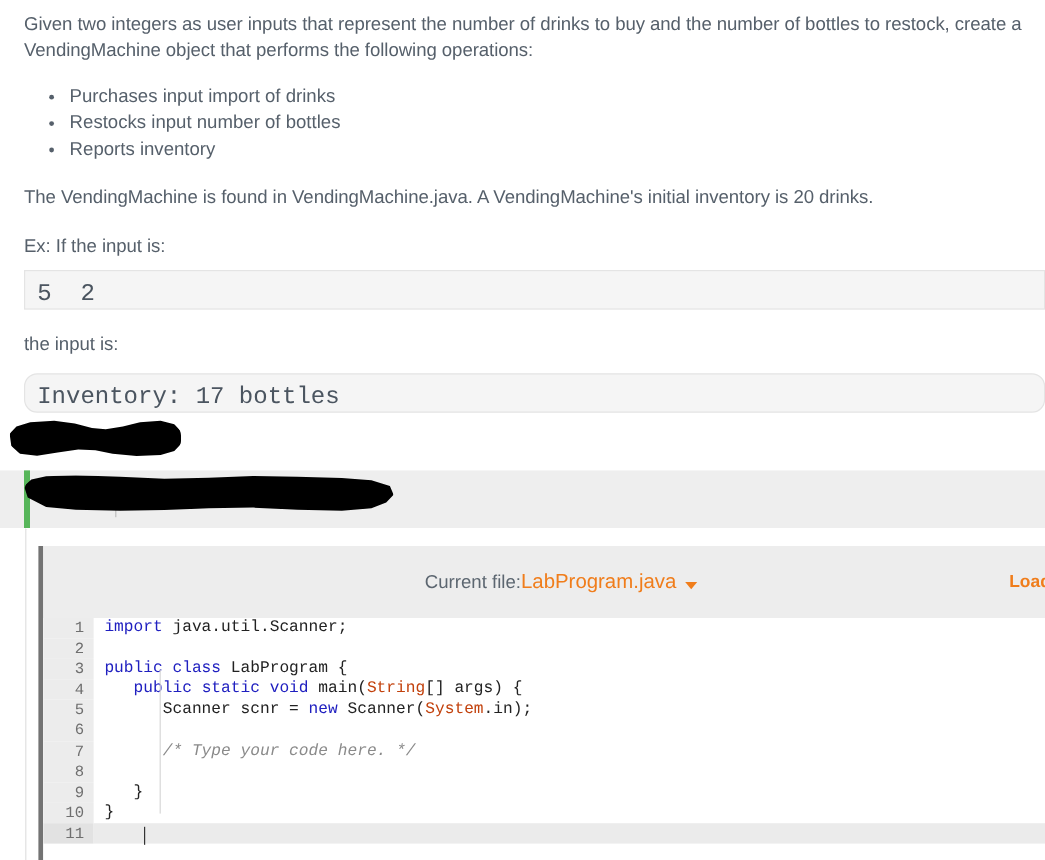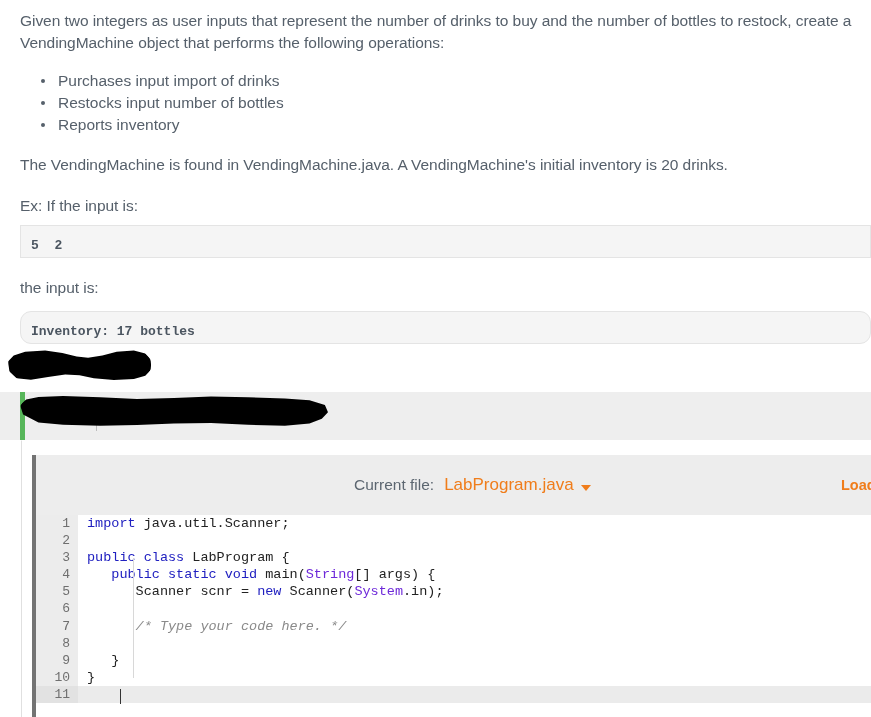--- a/index.html
+++ b/index.html
@@ -64,27 +64,26 @@
 
   
   .sample {
     position: absolute;
     left: 20px;
     width: 851px;
     box-sizing: border-box;
     background: #f5f5f5;
     border: 1px solid #e4e4e4;
     font-family: "Liberation Mono", "DejaVu Sans Mono", monospace;
-    font-size: 13px;
+    font-size: 20px;
     line-height: 20px;
     color: #4b5560;
     padding: 10px 0 20px 10px;
     white-space: pre;
     overflow: hidden;
-    font-weight: bold;
   }
   #sample-input  { top: 225px; height: 33px; }
   #sample-output { top: 311px; height: 33px; border-radius: 11px; }
 
   
   .redaction {
     position: absolute;
     background: #000;
     z-index: 40;
   }
@@ -180,21 +179,21 @@
     left: 318px;
   }
   #current-file-label {
     font-size: 15.5px;
     color: #5c6670;
   }
   #current-file-name {
     font-size: 17px;
     color: #f07d1b;
     font-weight: 400;
-    margin-left: 10px;
+    margin-left: 0;
     text-align: center;
   }
   #file-dropdown-caret {
     margin-left: 7px;
     width: 0;
     height: 0;
     border-left: 5px solid transparent;
     border-right: 5px solid transparent;
     border-top: 6px solid #f07d1b;
     align-self: center;
@@ -258,21 +257,21 @@
   #text-caret {
     position: absolute;
     left: 84px;
     top: 174px;
     width: 1px;
     height: 15px;
     background: #333333;
     z-index: 6;
   }
   .tok-kw      { color: #2020c0; }
-  .tok-type    { color: #6d28d9; }
+  .tok-type    { color: #c2410c; }
   .tok-comment { color: #8a8a8a; font-style: italic; }
   .tok-plain   { color: #222222; }
 </style>
 </head>
 <body>
 
 <div class="prose">
 
   <p class="para para-intro">Given two integers as user inputs that represent the number of drinks to buy and the number of bottles to restock, create a VendingMachine object that performs the following operations:</p>
 

